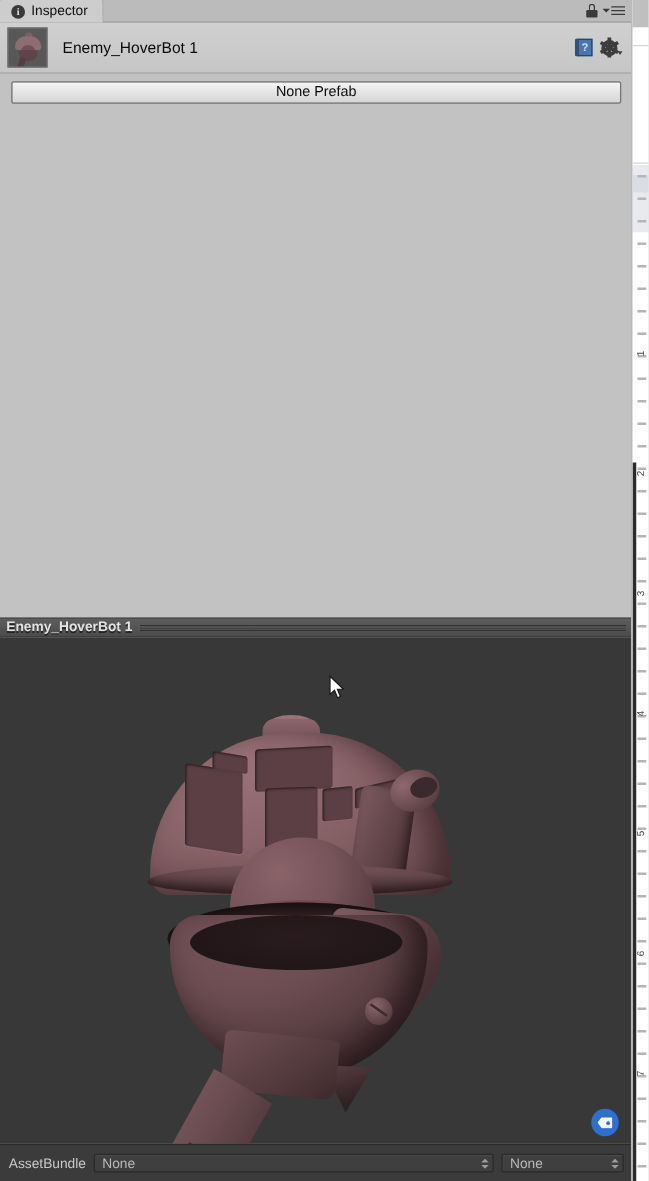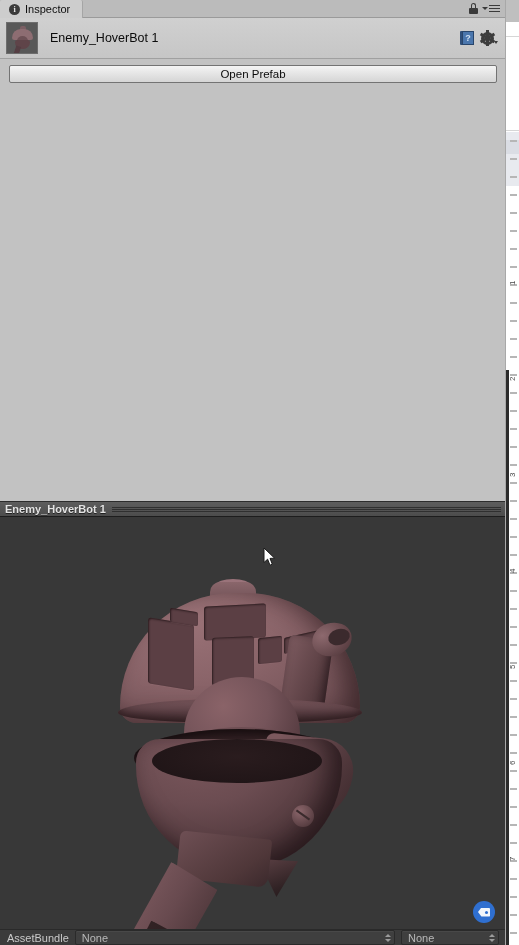--- a/index.html
+++ b/index.html
@@ -381,21 +381,21 @@
     background: #f2f6fb;
     clip-path: polygon(0% 50%, 28% 0%, 100% 0%, 100% 100%, 28% 100%);
     border-radius: 1px;
   }
   .tag-badge .glyph::after {
     content: ""; position: absolute; right: 2px; top: 3px;
     width: 3px; height: 3px; border-radius: 50%; background: #2f6fd0;
   }
 
   .assetbundle-bar {
-    height: 16px;
+    height: 30px;
     background: #3b3b3b;
     border-top: 1px solid #2a2a2a;
     display: flex; align-items: center;
     padding: 0 6px 0 7px; gap: 6px;
     flex: 0 0 auto;
   }
   .ab-label { font-size: 11px; color: #c9c9c9; white-space: nowrap; }
   .ab-field {
     height: 15px;
     background: #3f3f3f;
@@ -487,21 +487,21 @@
               <span class="tooth t2"></span>
               <span class="tooth t3"></span>
             <span class="ring"></span>
           </span>
           <span class="gear-caret"></span>
         </span>
       </div>
     </div>
 
     <div class="prefab-row">
-      <div class="btn-open-prefab">Open Prefab</div>
+      <div class="btn-open-prefab">None Prefab</div>
     </div>
 
     <div class="inspector-body"></div>
 
     <div class="preview-header">
       <span class="preview-title">Enemy_HoverBot 1</span>
       <span class="drag-handle">
         <i></i>
           <i></i>
           <i></i>

